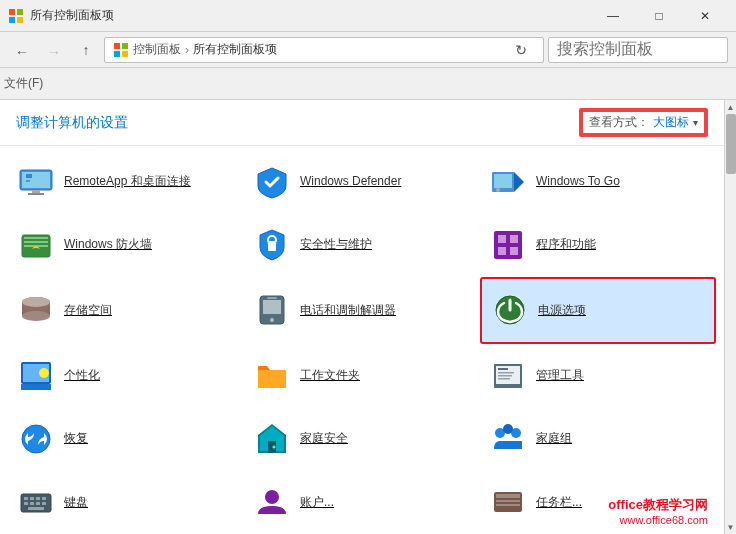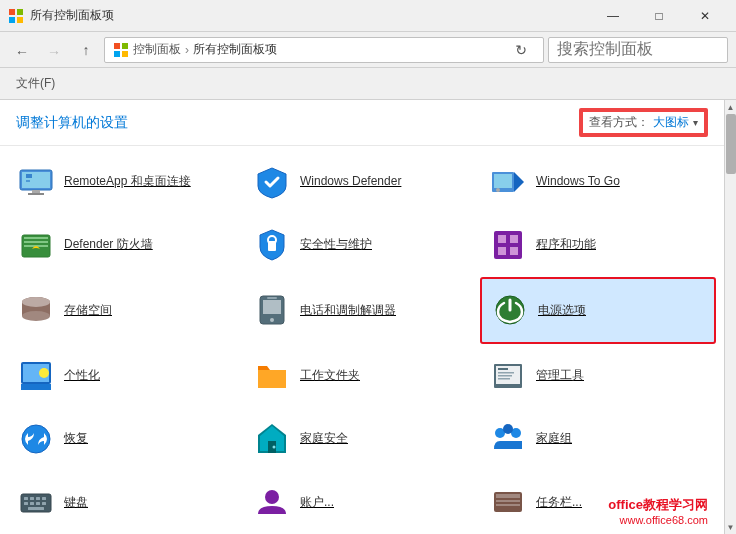--- a/index.html
+++ b/index.html
@@ -131,21 +131,21 @@
       font-size: 12px;
       cursor: pointer;
     }
 
     
     .toolbar {
       background: #f0f0f0;
       height: 32px;
       display: flex;
       align-items: center;
-      padding: 0 16px;
+      padding: 0 4px;
       border-bottom: 1px solid #d0d0d0;
       gap: 4px;
     }
 
     
     .main {
       display: flex;
       height: calc(534px - 32px - 36px - 32px);
       background: white;
     }
@@ -380,21 +380,21 @@
         <div class="grid-item">
           <div class="grid-item-icon">
             <svg width="36" height="36" viewBox="0 0 36 36">
               <rect x="4" y="8" width="28" height="22" rx="2" fill="#388e3c" stroke="#2e7d32" stroke-width="1"></rect>
               <rect x="6" y="10" width="24" height="2" fill="#81c784"></rect>
               <rect x="6" y="14" width="24" height="2" fill="#81c784"></rect>
               <rect x="6" y="18" width="24" height="2" fill="#81c784"></rect>
               <path d="M14 22 Q18 16 22 22 Q18 20 14 22Z" fill="#ffcc02"></path>
             </svg>
           </div>
-          <span class="grid-item-label">Defender 防火墙</span>
+          <span class="grid-item-label">Windows 防火墙</span>
         </div>
         <div class="grid-item">
           <div class="grid-item-icon">
             <svg width="36" height="36" viewBox="0 0 36 36">
               <path d="M18 3 L30 8 L30 20 Q30 29 18 33 Q6 29 6 20 L6 8 Z" fill="#1e88e5" stroke="#1565c0" stroke-width="1"></path>
               <rect x="14" y="14" width="8" height="10" rx="1" fill="white"></rect>
               <circle cx="18" cy="13" r="4" fill="none" stroke="white" stroke-width="2"></circle>
             </svg>
           </div>
           <span class="grid-item-label">安全性与维护</span>

